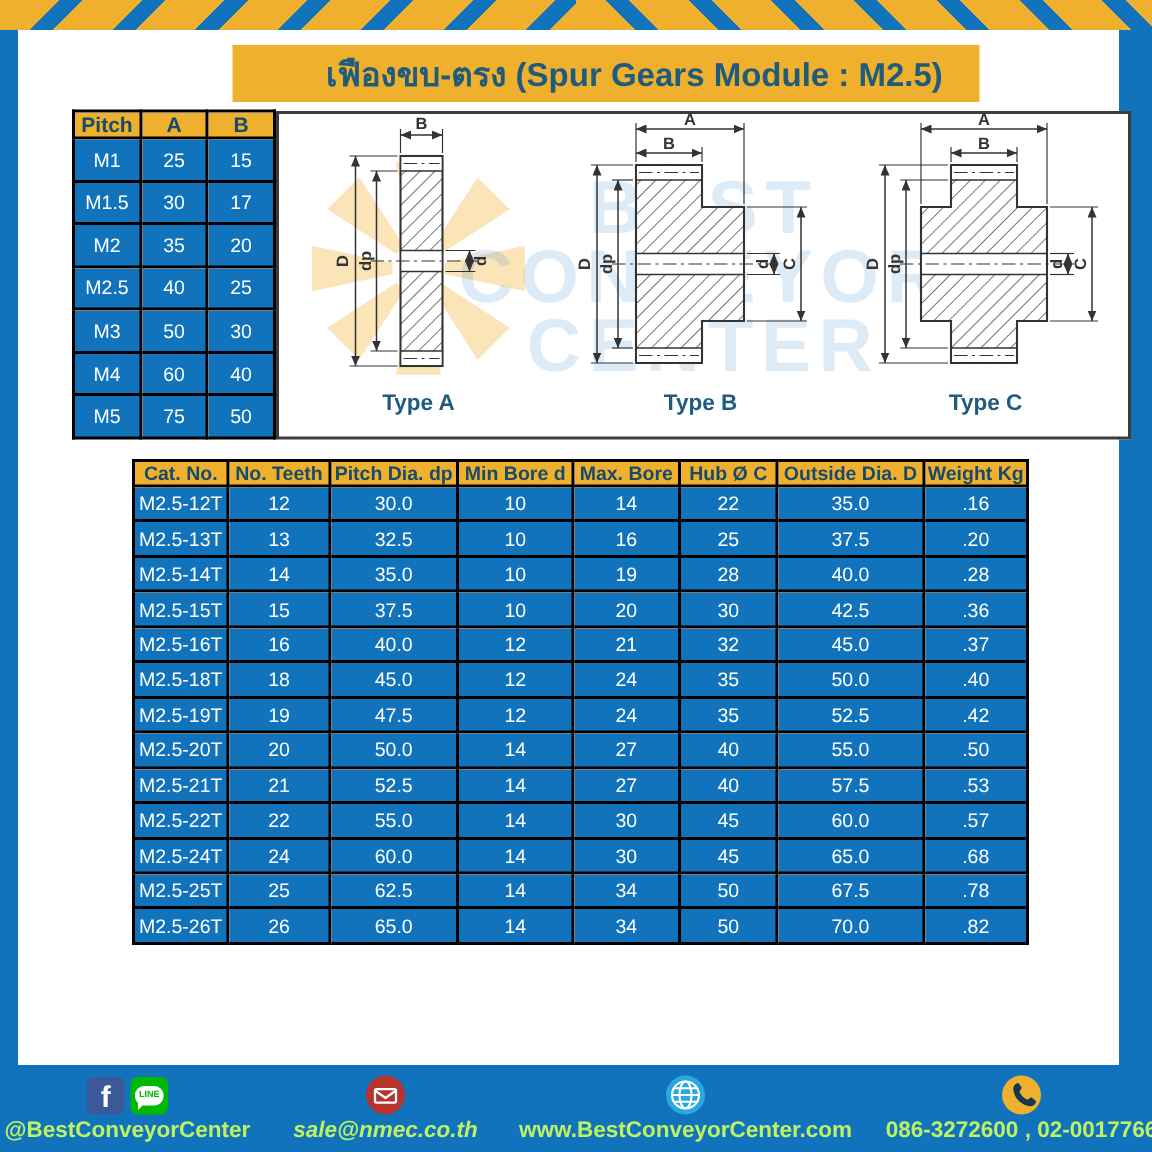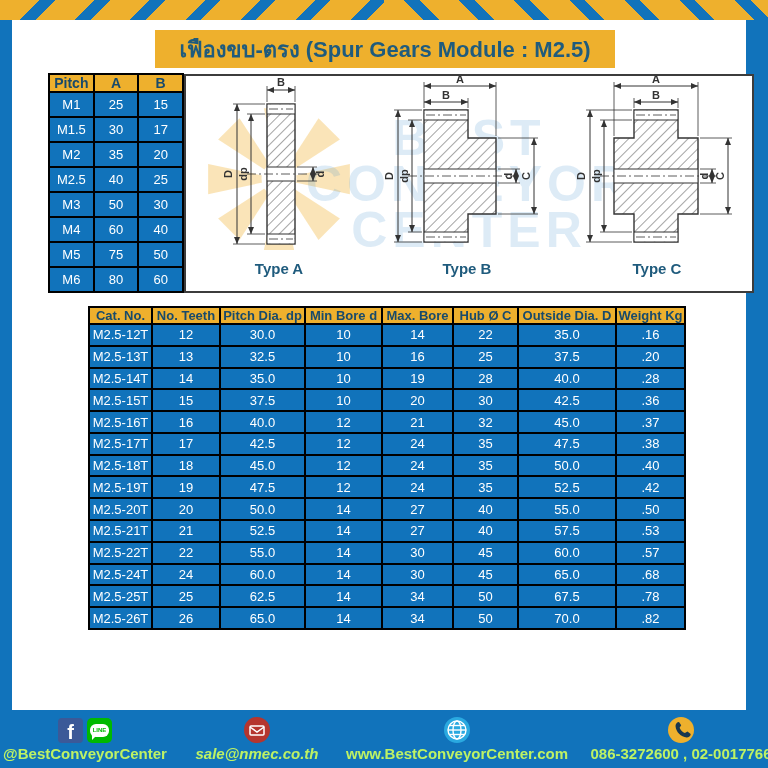--- a/index.html
+++ b/index.html
@@ -10,21 +10,21 @@
   .stripes{position:absolute;top:0;left:0;width:768px;height:20px;display:flex;}
   .stripes .half{flex:1;}
   .stripes .left{background:repeating-linear-gradient(135deg,#eeb02d 0 28px,#1173bb 28px 39px);}
   .stripes .right{background:repeating-linear-gradient(45deg,#eeb02d 0 28px,#1173bb 28px 39px);}
 
   
   .content{position:absolute;left:12px;top:20px;width:734px;height:690px;background:#ffffff;}
 
   .title-banner{position:absolute;left:143px;top:10px;width:460px;height:38px;background:#eeb02d;
     color:#1f5b7d;font-size:22px;font-weight:bold;display:flex;align-items:center;justify-content:center;
-    white-space:nowrap;}
+    white-space:nowrap;padding-left:38px;}
 
   
   table{border-collapse:collapse;table-layout:fixed;}
   th,td{border:2px solid #000;text-align:center;vertical-align:middle;padding:0;overflow:hidden;}
   th{background:#eeb02d;color:#184a6b;font-weight:bold;font-size:13px;}
   td{background:#1173bb;color:#ffffff;font-size:13px;}
 
   .pitch-table{position:absolute;left:36px;top:53px;width:136px;height:220px;}
   .pitch-table th{font-size:14px;}
 
@@ -111,25 +111,20 @@
           <tr>
             <td>M4</td>
             <td>60</td>
             <td>40</td>
           </tr>
           <tr>
             <td>M5</td>
             <td>75</td>
             <td>50</td>
           </tr>
-          <tr>
-            <td>M6</td>
-            <td>80</td>
-            <td>60</td>
-          </tr>
         </tbody>
       </table>
 
     <div class="drawing-panel">
 
       <svg width="0" height="0" style="position:absolute">
         <defs>
           <pattern id="hp" width="7" height="7" patternUnits="userSpaceOnUse" patternTransform="rotate(45)">
             <rect width="7" height="7" fill="#ffffff"></rect>
             <line x1="0" y1="0" x2="0" y2="7" stroke="#666" stroke-width="1.2"></line>
@@ -370,30 +365,20 @@
             <td>M2.5-16T</td>
             <td>16</td>
             <td>40.0</td>
             <td>12</td>
             <td>21</td>
             <td>32</td>
             <td>45.0</td>
             <td>.37</td>
           </tr>
           <tr>
-            <td>M2.5-17T</td>
-            <td>17</td>
-            <td>42.5</td>
-            <td>12</td>
-            <td>24</td>
-            <td>35</td>
-            <td>47.5</td>
-            <td>.38</td>
-          </tr>
-          <tr>
             <td>M2.5-18T</td>
             <td>18</td>
             <td>45.0</td>
             <td>12</td>
             <td>24</td>
             <td>35</td>
             <td>50.0</td>
             <td>.40</td>
           </tr>
           <tr>

